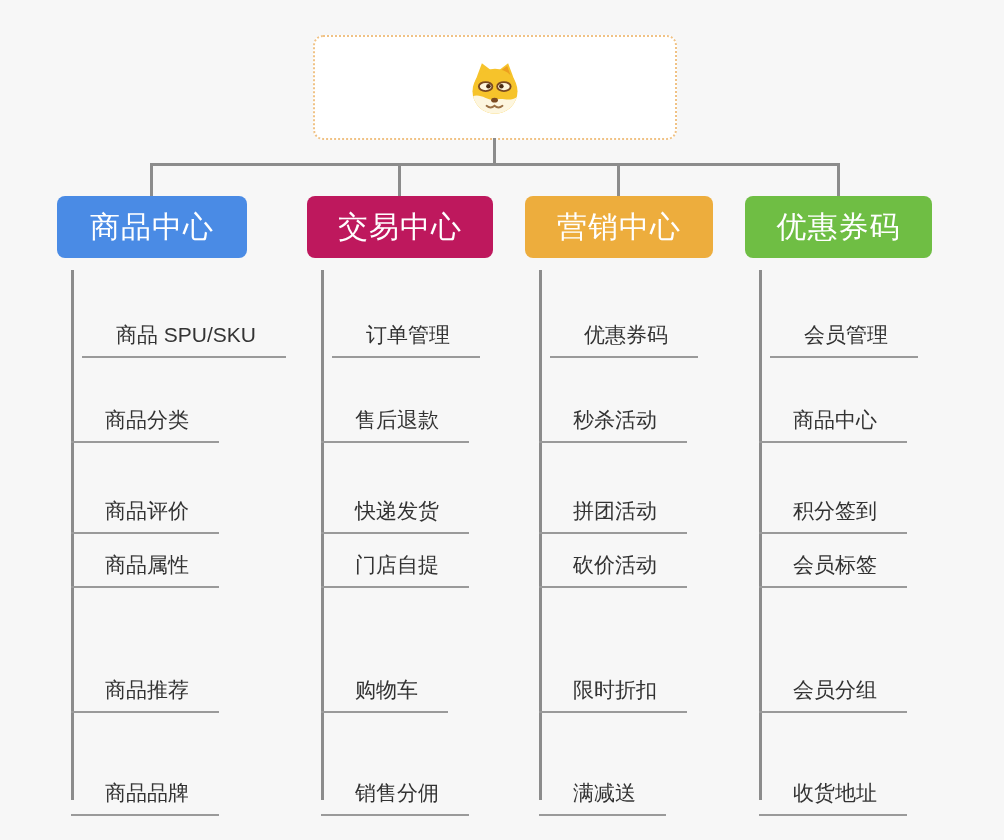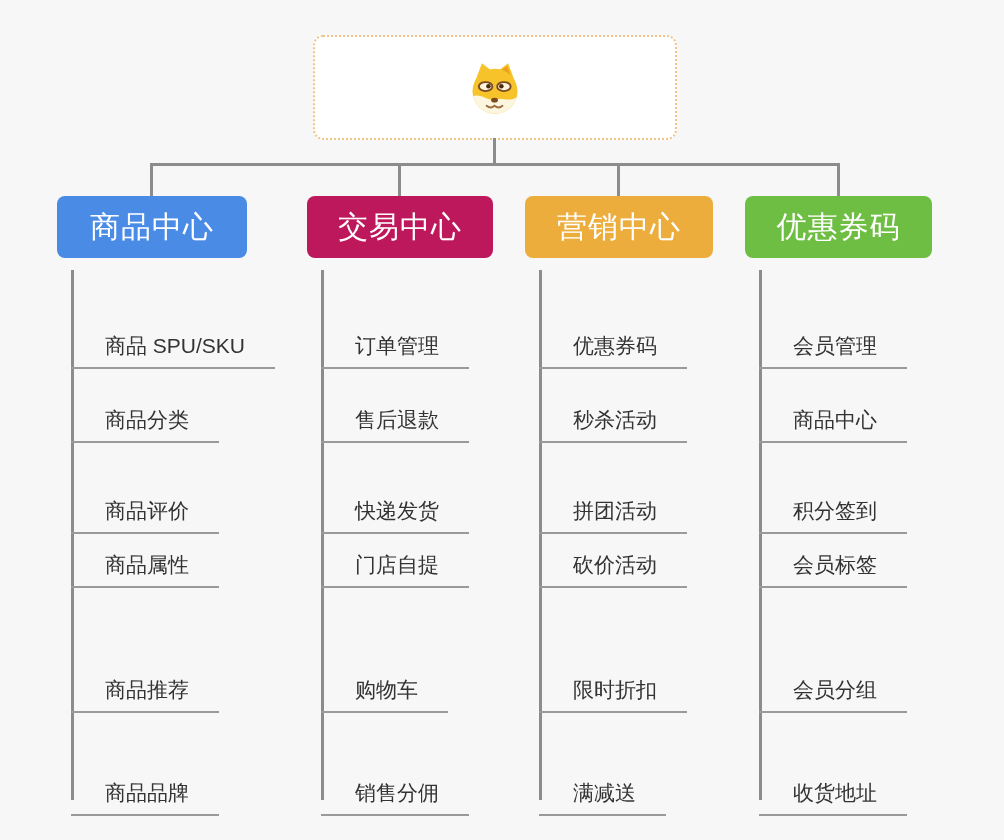--- a/index.html
+++ b/index.html
@@ -58,21 +58,21 @@
     width: 3px; height: 530px; background: #8C8C8C;
   }
   .child {
     position: absolute; left: 14px;
     white-space: nowrap; width: max-content;
     font-size: 21px; color: #333333; line-height: 26px;
     padding: 0 30px 8px 34px;
     border-bottom: 2px solid #9A9A9A;
     cursor: pointer;
   }
-  .r1 { top: 333px; } .r2 { top: 407px; } .r3 { top: 498px; }
+  .r1 { top: 322px; margin-left: 11px; } .r2 { top: 407px; } .r3 { top: 498px; }
   .r4 { top: 552px; } .r5 { top: 677px; } .r6 { top: 764px; margin-top: 16px; }
 </style>
 </head>
 <body>
 
 <div class="canvas">
 
   <div class="root-node">
     <svg class="doge" viewBox="0 0 64 60" aria-hidden="true">
       <defs>

